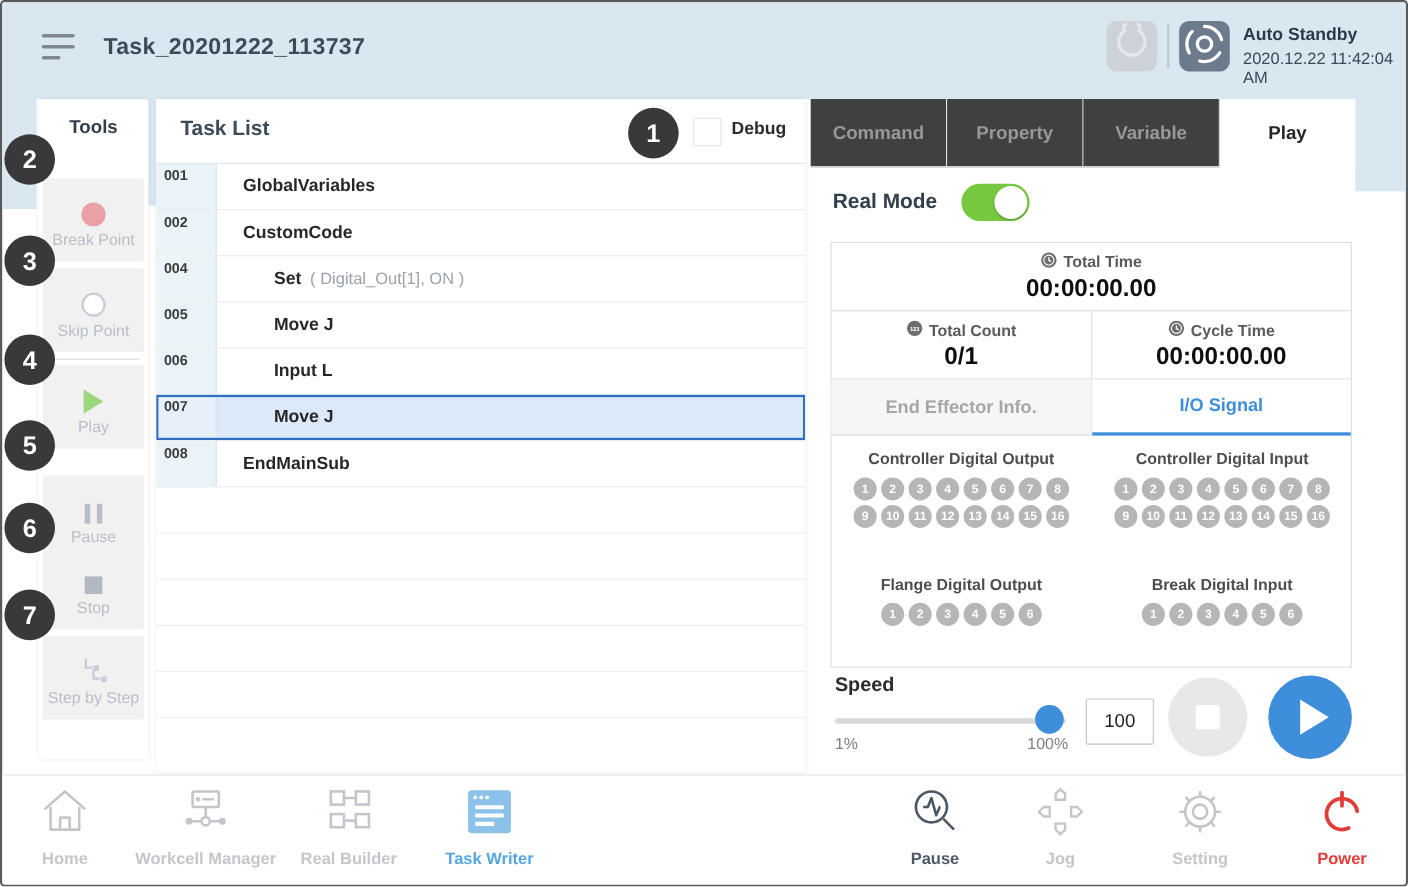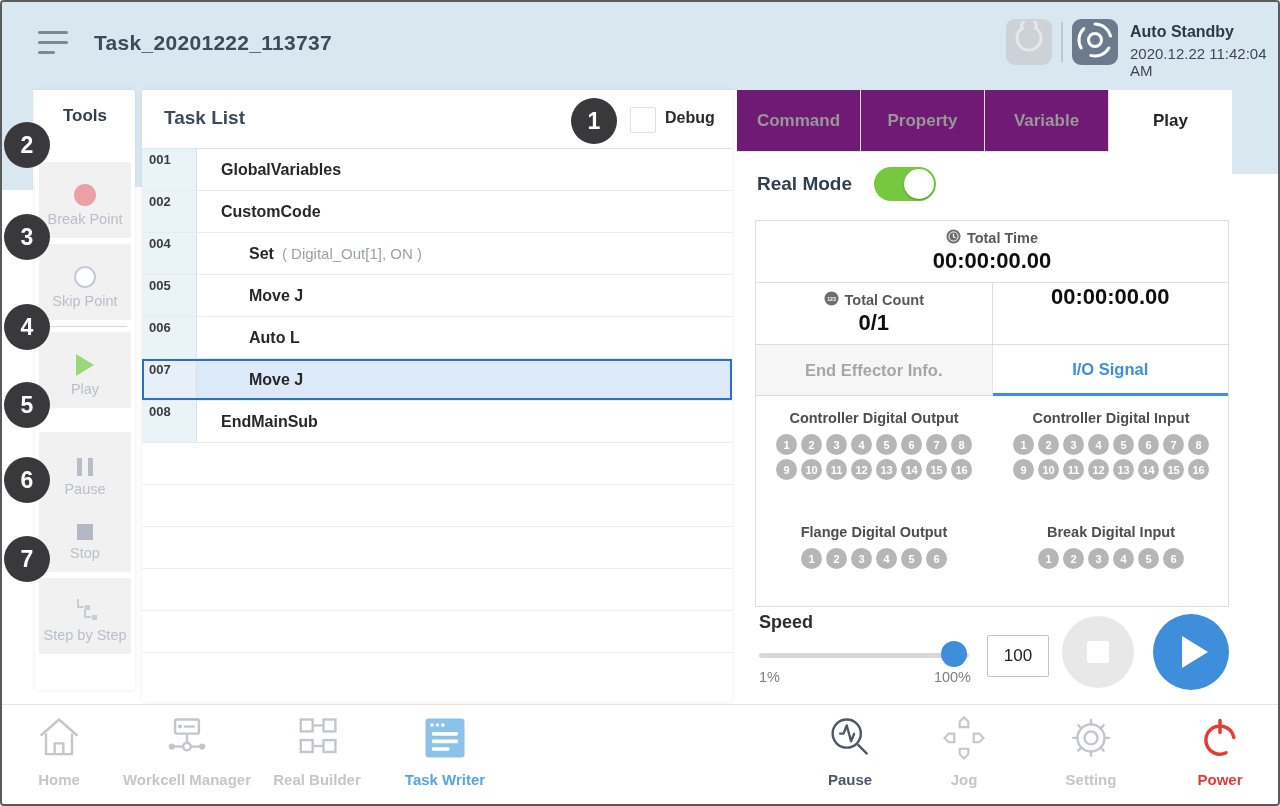--- a/index.html
+++ b/index.html
@@ -66,21 +66,21 @@
   .tparams{font-size:15px;color:#9aa2ab;margin-left:8px;}
   .trow.selected{background:#dbe9f8;}
   .trow.selected .tnum{background:#e7f0fa;}
   .trow.selected::after{content:"";position:absolute;inset:0;border:2px solid #2d6fc3;pointer-events:none;}
   .trow.empty{border-bottom:1px solid #ededed;}
 
   
   .rpanel{position:absolute;left:735px;top:88px;width:495px;height:612px;background:#fff;}
   .rtab{position:absolute;top:0;height:62px;display:flex;align-items:center;justify-content:center;
         font-size:17px;font-weight:bold;box-sizing:border-box;}
-  .rtab.inactive{background:#701a75;color:#989898;border-bottom:1px solid #e2e2e2;border-right:1px solid #e2e2e2;}
+  .rtab.inactive{background:#404040;color:#989898;border-bottom:1px solid #e2e2e2;border-right:1px solid #e2e2e2;}
   .rtab.active{background:#fff;color:#262626;}
   .rt0{left:0;width:124px;} .rt1{left:124px;width:124px;} .rt2{left:248px;width:124px;} .rt3{left:372px;width:123px;}
 
   .realmode{position:absolute;left:20px;top:77px;display:flex;align-items:center;}
   .realmode-label{font-size:19px;font-weight:bold;color:#313f4c;}
   .toggle{position:relative;width:62px;height:34px;border-radius:17px;background:#76c93f;margin-left:22px;}
   .toggle .knob{position:absolute;right:2px;top:2px;width:30px;height:30px;border-radius:50%;background:#fff;
                 box-shadow:0 1px 2px rgba(0,0,0,.3);}
 
   .statsbox{position:absolute;left:18px;top:130px;width:474px;height:387px;border:1px solid #ddd;box-sizing:border-box;}
@@ -259,21 +259,21 @@
         </div>
         <div class="trow indent">
           <div class="tnum">005</div>
           <div class="tbody">
             <span class="tname">Move J</span>
           </div>
         </div>
         <div class="trow indent">
           <div class="tnum">006</div>
           <div class="tbody">
-            <span class="tname">Auto L</span>
+            <span class="tname">Input L</span>
           </div>
         </div>
         <div class="trow indent selected">
           <div class="tnum">007</div>
           <div class="tbody">
             <span class="tname">Move J</span>
           </div>
         </div>
         <div class="trow">
           <div class="tnum">008</div>
@@ -323,20 +323,30 @@
               <svg width="15" height="15" viewBox="0 0 15 15">
                   <circle cx="7.5" cy="7.5" r="7" fill="#6e6e6e"></circle>
               <text x="7.5" y="9.7" text-anchor="middle" font-size="5.2" fill="#fff" font-weight="bold" font-family="Liberation Sans,sans-serif">123</text>
                 </svg>
             </span>
             <span>Total Count</span>
           </div>
           <div class="sval">0/1</div>
         </div>
         <div class="scell">
+          <div class="slabel">
+            <span>
+              <svg width="15" height="15" viewBox="0 0 15 15">
+                  <circle cx="7.5" cy="7.5" r="7" fill="#6e6e6e"></circle>
+              <circle cx="7.5" cy="7.5" r="4.6" fill="none" stroke="#fff" stroke-width="1"></circle>
+              <path d="M7.5 4.8 v2.9 l2 1.2" stroke="#fff" stroke-width="1.2" fill="none"></path>
+                </svg>
+            </span>
+            <span>Cycle Time</span>
+          </div>
           <div class="sval">00:00:00.00</div>
         </div>
       </div>
       <div class="subtabs">
         <div class="subtab inactive">End Effector Info.</div>
         <div class="subtab active">I/O Signal</div>
       </div>
       <div class="ioarea">
         <div class="iogroup iog0">
           <div class="iotitle">Controller Digital Output</div>

